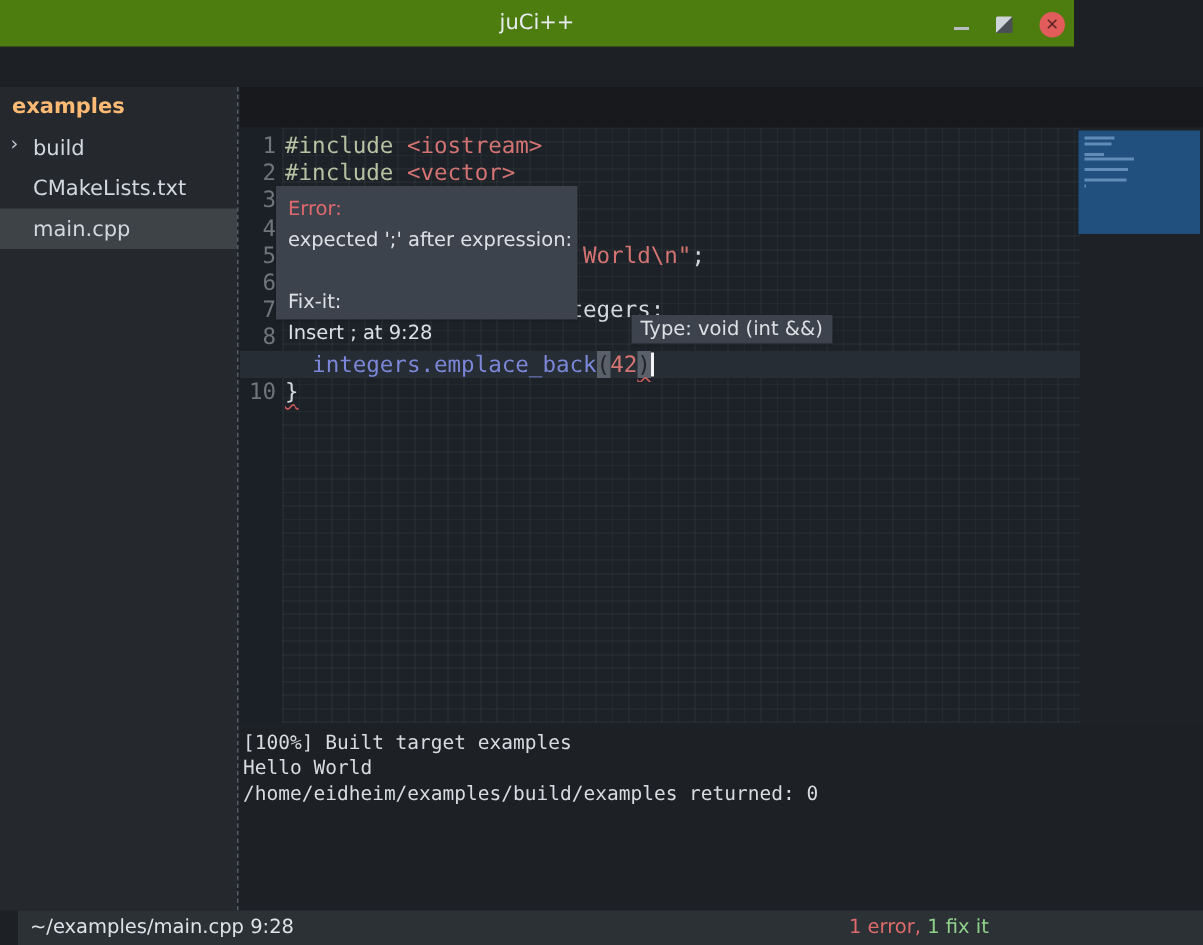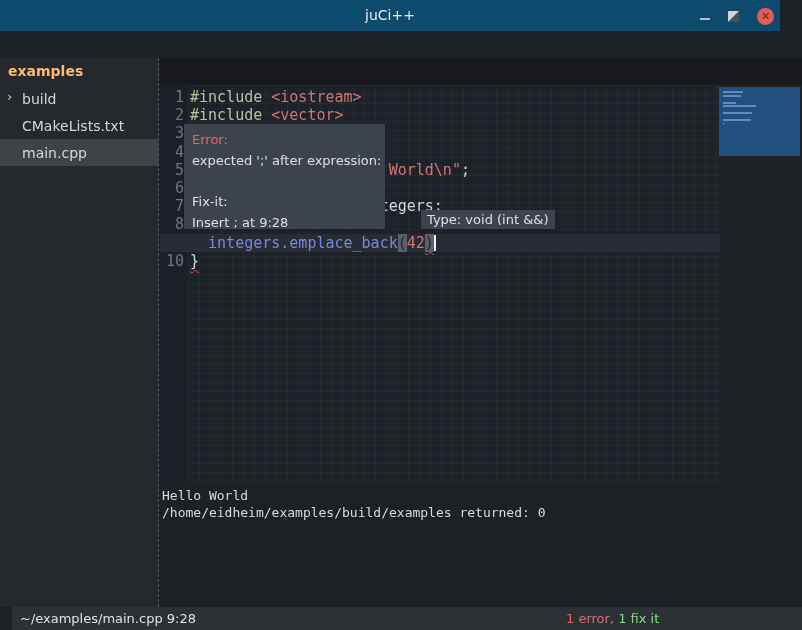--- a/index.html
+++ b/index.html
@@ -5,22 +5,22 @@
   * { margin:0; padding:0; box-sizing:border-box; }
   html,body { width:802px; height:630px; }
   body {
     font-family:"DejaVu Sans","Liberation Sans",sans-serif;
     background:#1d2126; color:#d3d8dd; overflow:hidden;
     -webkit-font-smoothing:antialiased;
   }
   .app { position:relative; width:802px; height:630px; background:#1d2126; }
 
   
-  .titlebar { position:absolute; left:0; top:0; width:780px; height:32px;
-    background:#0c4a6e; border-bottom:1px solid #202428; }
+  .titlebar { position:absolute; left:0; top:0; width:716px; height:32px;
+    background:#4d7c0f; border-bottom:1px solid #202428; }
   .titlebar .title { position:absolute; left:0; right:0; top:7px; text-align:center;
     font-size:14px; color:#e8ecef; }
   .win-controls { position:absolute; right:6px; top:0; height:32px; display:flex;
     align-items:center; gap:18px; }
   .btn-min { width:10px; height:2px; background:#b7bdc3; margin-top:6px; }
   .btn-max { width:11px; height:11px;
     background:linear-gradient(135deg,#cfd4d9 49%,#4a5056 51%); border-radius:1px; }
   .btn-close { width:17px; height:17px; border-radius:50%; background:#e25c5c;
     color:#5e2626; font-size:11px; font-weight:bold; display:flex;
     align-items:center; justify-content:center; line-height:1; }
@@ -87,21 +87,21 @@
   
   .minimap { position:absolute; right:0; top:0; bottom:0; width:82px; background:#1e2227; }
   .mm-viewport { position:absolute; left:-1px; top:2px; width:81px; height:69px;
     background:#21507f; }
   .mm-line { position:absolute; left:4px; height:2px; background:rgba(150,190,230,0.55); }
 
   
   .tooltip { position:absolute; background:#3c434c; color:#dbe0e5;
     font-family:"DejaVu Sans","Liberation Sans",sans-serif; font-size:13px;
     z-index:5; box-shadow:0 1px 2px rgba(0,0,0,0.25); }
-  .tt-error { left:24px; top:39px; width:201px; height:105px; padding:5px 8px; }
+  .tt-error { left:24px; top:39px; width:201px; height:89px; padding:5px 8px; }
   .tt-row { line-height:21px; white-space:nowrap; }
   .tt-title { color:#e0696e; }
   .tt-gap { height:20px; }
   .tt-type { left:261px; top:125px; height:19px; line-height:19px; padding:0 6px;
     white-space:nowrap; }
 
   
   .terminal { position:absolute; left:0; top:424px; right:0; bottom:0;
     background:#1d2126; padding:5px 0 0 2px;
     font-family:"DejaVu Sans Mono","Liberation Mono",monospace; font-size:13px; }
@@ -201,20 +201,21 @@
           <div class="code-line" style="top: 75.8px;"><span class="c-def">  std::cout &lt;&lt; </span><span class="c-str">"Hello World\n"</span><span class="c-def">;</span></div>
           <div class="code-line" style="top: 94px;"></div>
           <div class="code-line" style="top: 112.2px;"><span class="c-def">  std::vector&lt;int&gt; integers;</span></div>
           <div class="code-line" style="top: 130.4px;"></div>
           <div class="code-line" style="top: 148.6px;"><span class="c-def">  </span><span class="c-fn">integers.emplace_back</span><span class="c-paren">(</span><span class="c-num">42</span><span class="c-paren-err">)</span><span class="cursor"></span></div>
           <div class="code-line" style="top: 166.8px;"><span class="c-err">}</span></div>
         </div>
       </div>
 
     <div class="terminal" id="terminal">
+        <div class="term-line">[100%] Built target examples</div>
         <div class="term-line">Hello World</div>
         <div class="term-line">/home/eidheim/examples/build/examples returned: 0</div>
       </div>
   </div>
 
   <div class="statusbar">
     <div class="status-left">~/examples/main.cpp 9:28</div>
     <div class="status-right">
       <span class="status-error">1 error,</span><span class="status-fixit"> 1 fix it</span>
     </div>

